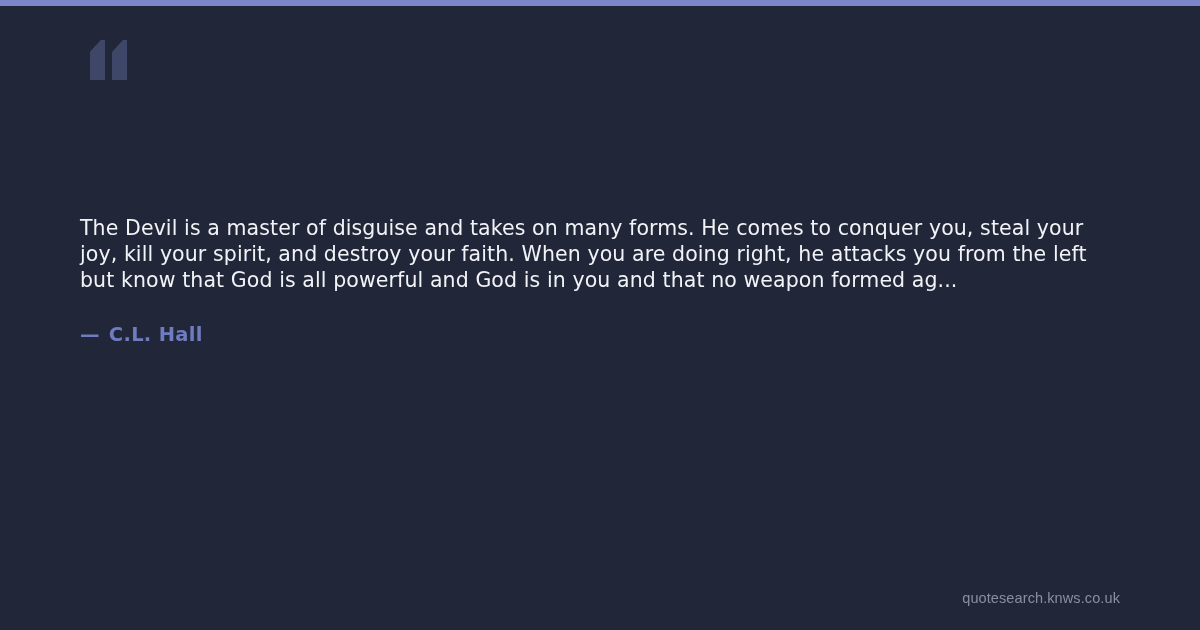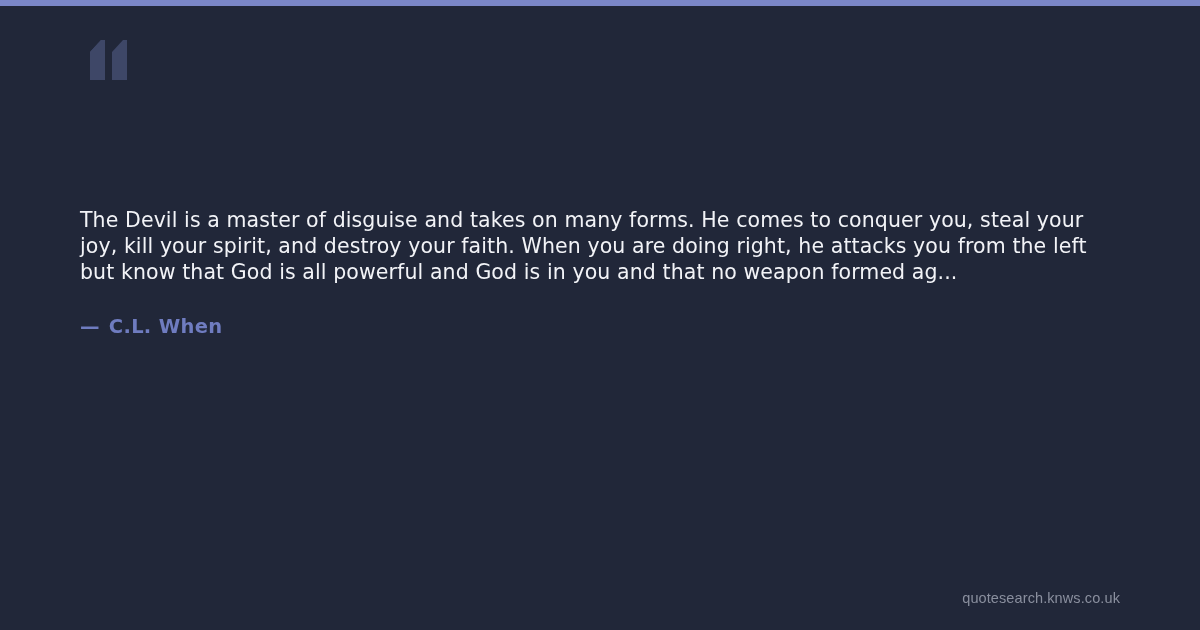--- a/index.html
+++ b/index.html
@@ -35,21 +35,21 @@
     left: 80px;
     top: 40px;
     width: 52px;
     height: 40px;
     display: block;
   }
 
   #content {
     position: absolute;
     left: 80px;
-    top: 208px;
+    top: 216px;
     width: 1044px;
   }
 
   #quote-text {
     margin: 0;
     font-family: "DejaVu Sans", sans-serif;
     font-size: 20.5px;
     line-height: 25.8px;
     color: #f2f3f7;
     font-weight: 400;
@@ -94,19 +94,19 @@
   <svg id="quote-mark" viewBox="0 0 52 40" xmlns="http://www.w3.org/2000/svg" aria-hidden="true">
     <path d="M10 40 L10 12 L21 0 L25 0 L17 14 L17 40 Z" fill="#3e4767"></path>
     <path d="M10 12 L21 0 L25 0 L25 40 L10 40 Z" fill="#3e4767"></path>
     <path d="M32 12 L43 0 L47 0 L47 40 L32 40 Z" fill="#3e4767"></path>
   </svg>
 
   <div id="content">
     <p id="quote-text">The Devil is a master of disguise and takes on many forms. He comes to conquer you, steal your joy, kill your spirit, and destroy your faith. When you are doing right, he attacks you from the left but know that God is all powerful and God is in you and that no weapon formed ag...</p>
     <p id="attribution">
       <span id="attribution-dash">—</span>
-      <span id="attribution-author">C.L. When</span>
+      <span id="attribution-author">C.L. Hall</span>
     </p>
   </div>
 
   <div id="source-url">quotesearch.knws.co.uk</div>
 
 </div>
 
 </body></html>

